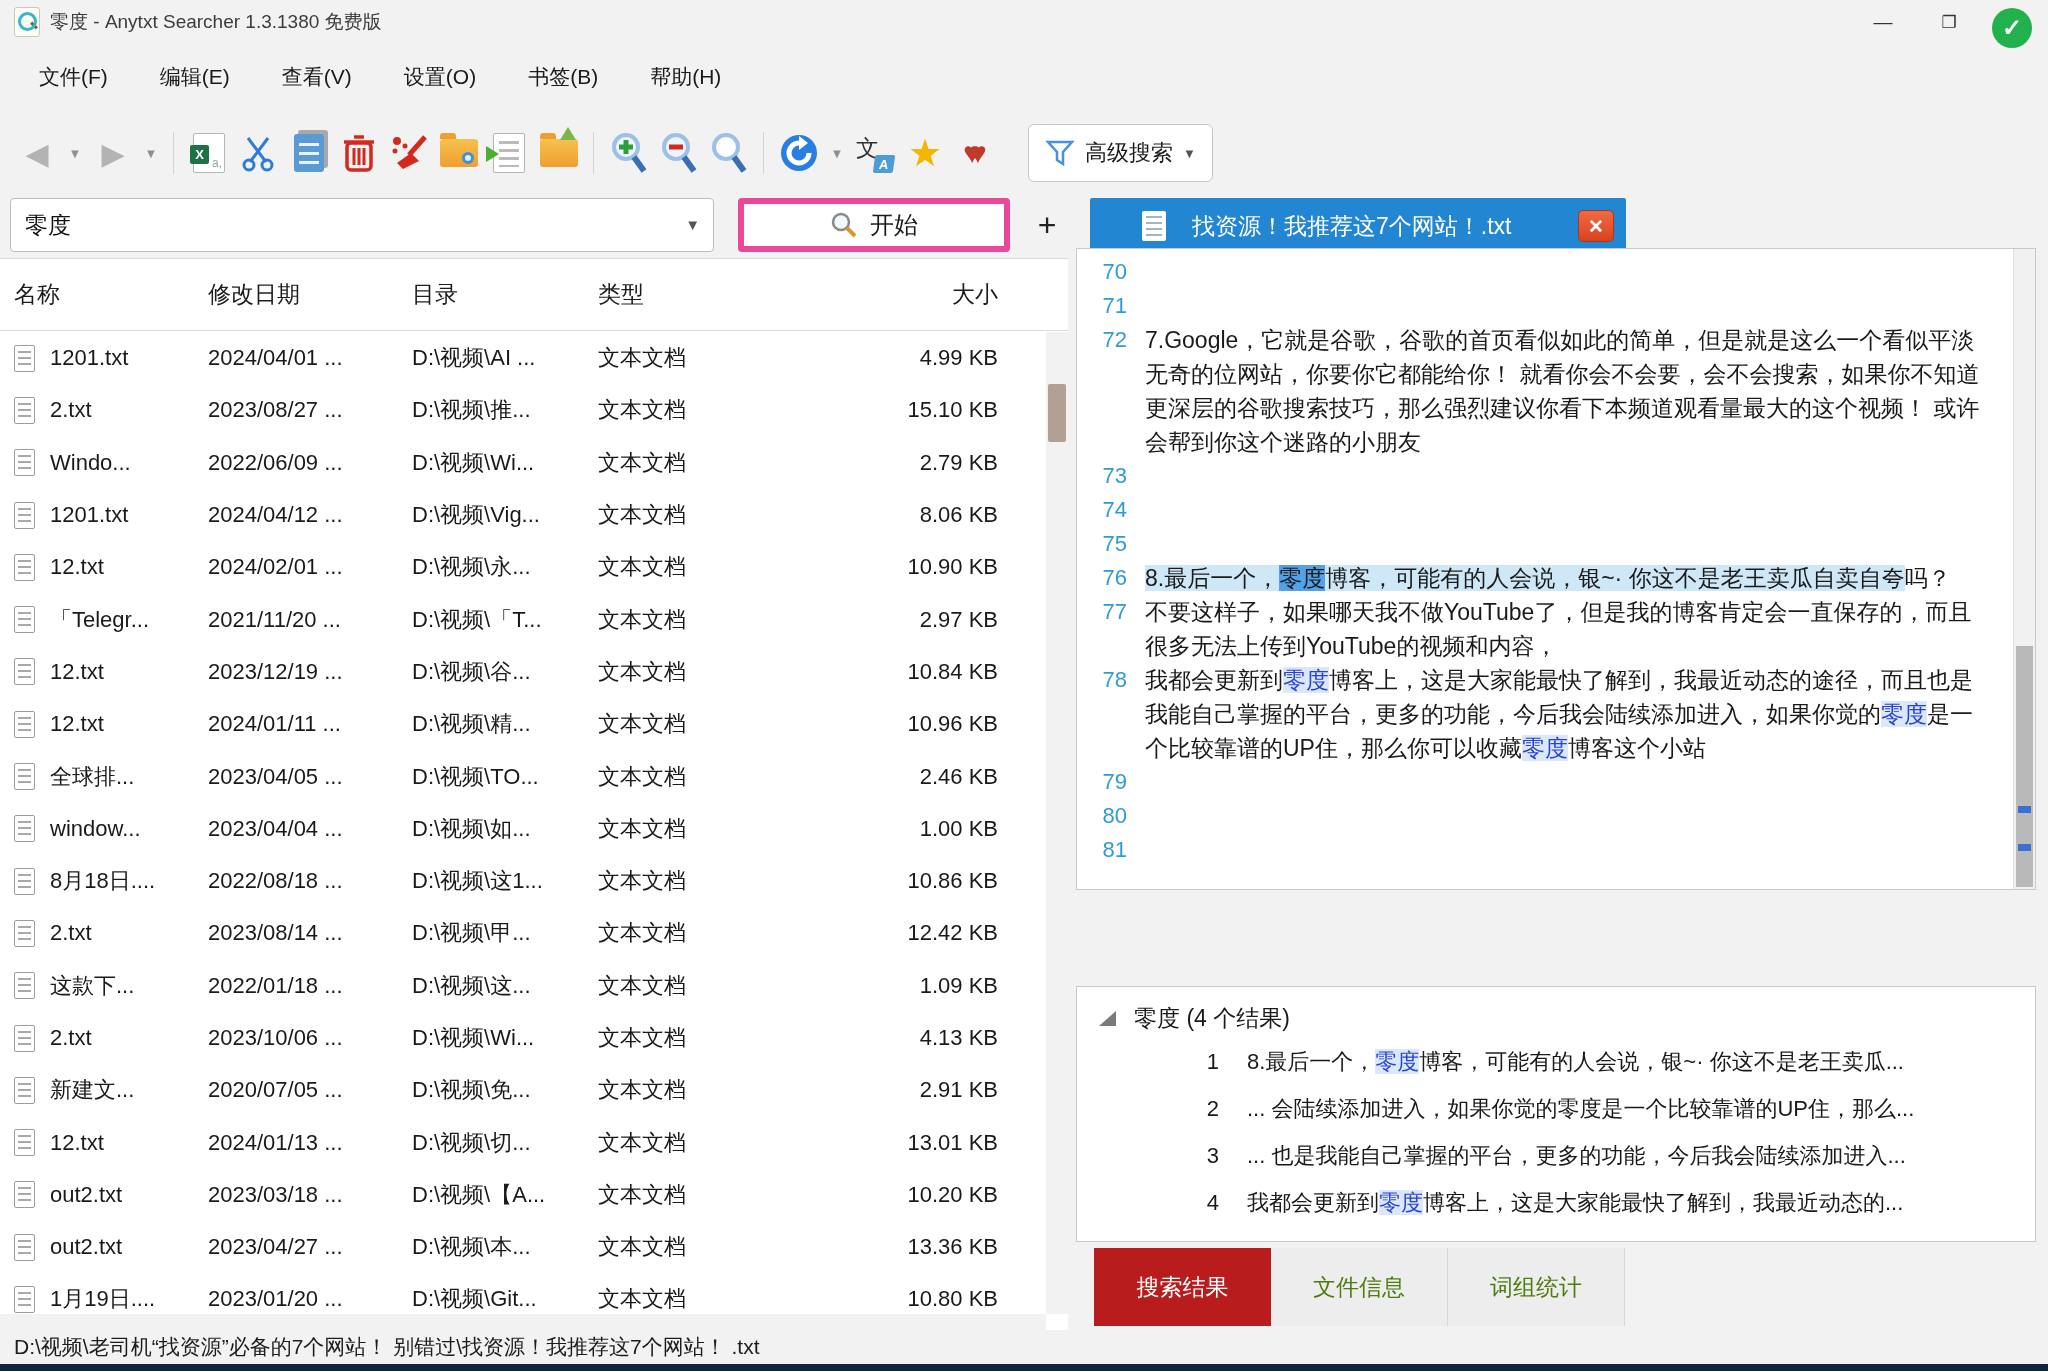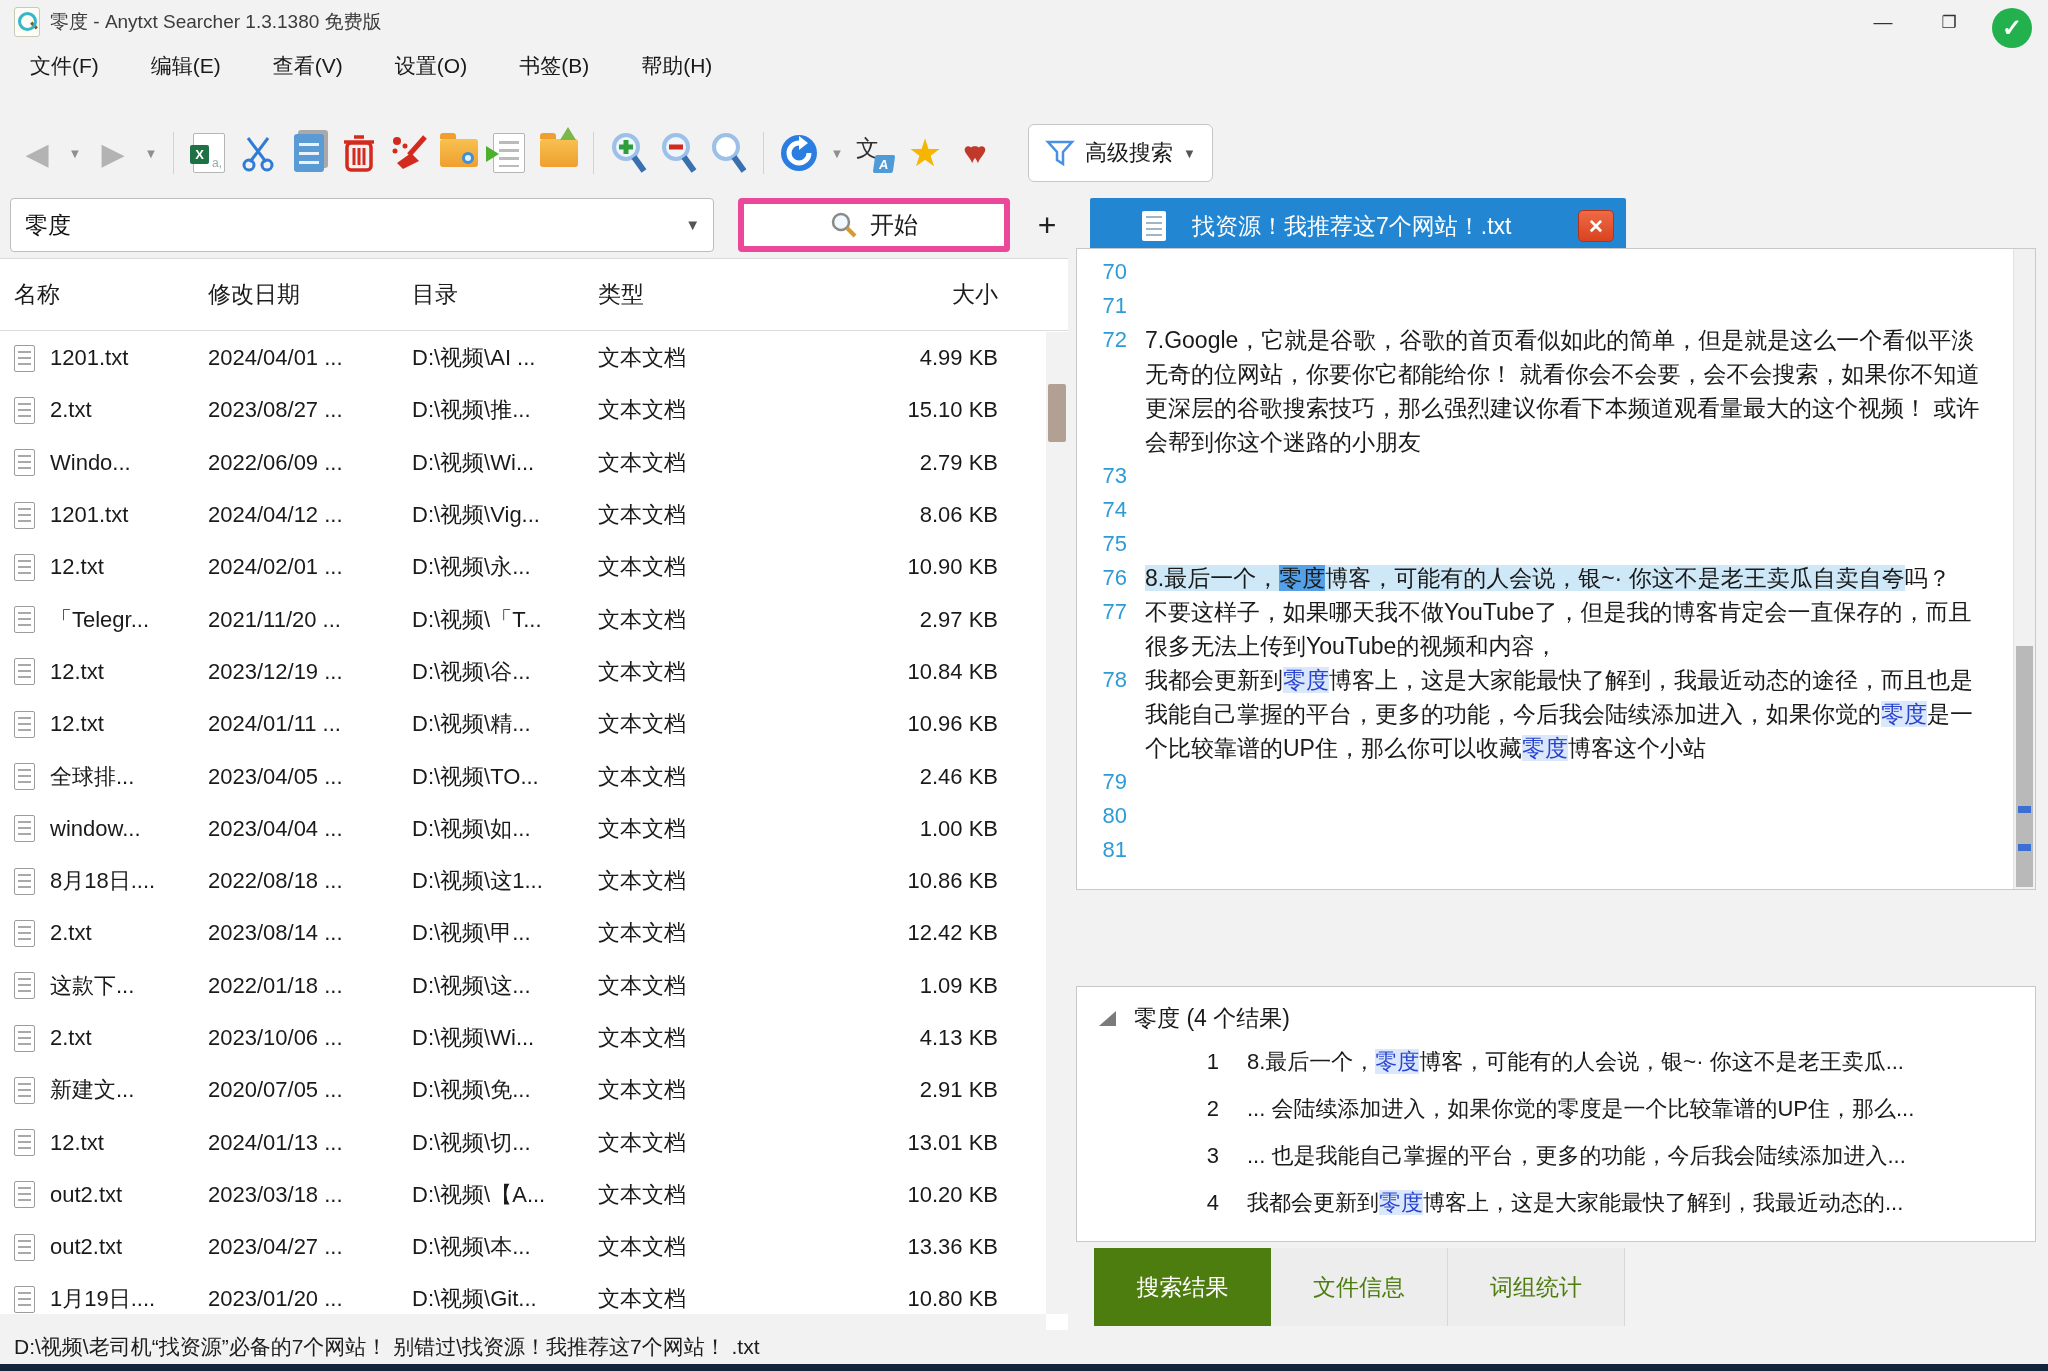--- a/index.html
+++ b/index.html
@@ -11,21 +11,21 @@
   .titlebar { position:absolute; top:0; left:0; right:0; height:44px; display:flex; align-items:center; padding-left:14px; background:#f2f2f2; }
   .app-icon { width:26px; height:30px; background:#fdfdf5; border:1px solid #c9c9b9; border-radius:3px; position:relative; flex:none; }
   .app-icon::after { content:""; position:absolute; left:3px; top:4px; width:13px; height:13px; border:3px solid #35b6c9; border-radius:50%; }
   .app-icon::before { content:""; position:absolute; left:15px; top:16px; width:8px; height:3px; background:#7a5a2a; transform:rotate(45deg); }
   .title-text { margin-left:10px; font-size:19px; color:#3c3c3c; }
   .win-controls { margin-left:auto; display:flex; height:44px; }
   .win-btn { width:66px; height:44px; display:flex; align-items:center; justify-content:center; font-size:19px; color:#333; }
   .wb-max { font-size:17px; }
 
   
-  .menubar { position:absolute; top:44px; left:0; right:0; height:66px; display:flex; padding-left:4px; }
+  .menubar { position:absolute; top:44px; left:0; right:0; height:66px; display:flex; align-items:center; padding-left:13px; }
   .menu-item { padding:0 26px; font-size:21px; color:#1a1a1a; height:44px; display:flex; align-items:center; }
   .check-badge { position:absolute; right:16px; top:8px; width:40px; height:40px; border-radius:50%; background:#23b14d; color:#fff; font-size:24px; font-weight:bold; display:flex; align-items:center; justify-content:center; }
 
   
   .toolbar { position:absolute; top:110px; left:0; right:0; height:86px; display:flex; align-items:center; padding-left:12px; }
   .tb { width:50px; height:58px; display:flex; align-items:center; justify-content:center; flex:none; position:relative; }
   .tb.narrow { width:26px; }
   .tb-sep { width:20px; height:58px; flex:none; position:relative; }
   .tb-sep::after { content:""; position:absolute; left:9px; top:8px; bottom:8px; width:1px; background:#d2d2d2; }
   .glyph-nav { color:#b3b3b3; font-size:30px; }
@@ -108,21 +108,21 @@
   .results { position:absolute; top:986px; left:1076px; width:960px; height:256px; background:#fff; border:1px solid #c9c9c9; overflow:hidden; }
   .res-header { display:flex; align-items:center; gap:18px; padding:16px 0 4px 22px; font-size:23px; }
   .res-tri { width:17px; height:15px; background:#7a7a7a; clip-path:polygon(100% 0, 100% 100%, 0 100%); flex:none; }
   .result-row { display:flex; align-items:center; height:47px; font-size:22px; }
   .rnum { width:170px; flex:none; text-align:right; padding-right:28px; }
   .rtext { flex:1; white-space:nowrap; overflow:hidden; padding-right:10px; }
 
   
   .bottom-tabs { position:absolute; top:1248px; left:1094px; height:78px; display:flex; }
   .btab { width:177px; height:78px; display:flex; align-items:center; justify-content:center; font-size:23px; background:#ededed; color:#4d7c0f; border-right:1px solid #d8d8d8; }
-  .btab.active { background:#4d7c0f; color:#fff; border-right:none; }
+  .btab.active { background:#b91c1c; color:#fff; border-right:none; }
 
   
   .statusbar { position:absolute; top:1330px; left:0; right:0; height:34px; display:flex; align-items:center; padding-left:14px; font-size:21px; color:#1c1c1c; }
   .bottom-strip { position:absolute; top:1364px; left:0; right:0; height:7px; background:#10253c; }
 
   
   svg { display:block; }
 </style>
 </head>
 <body>

